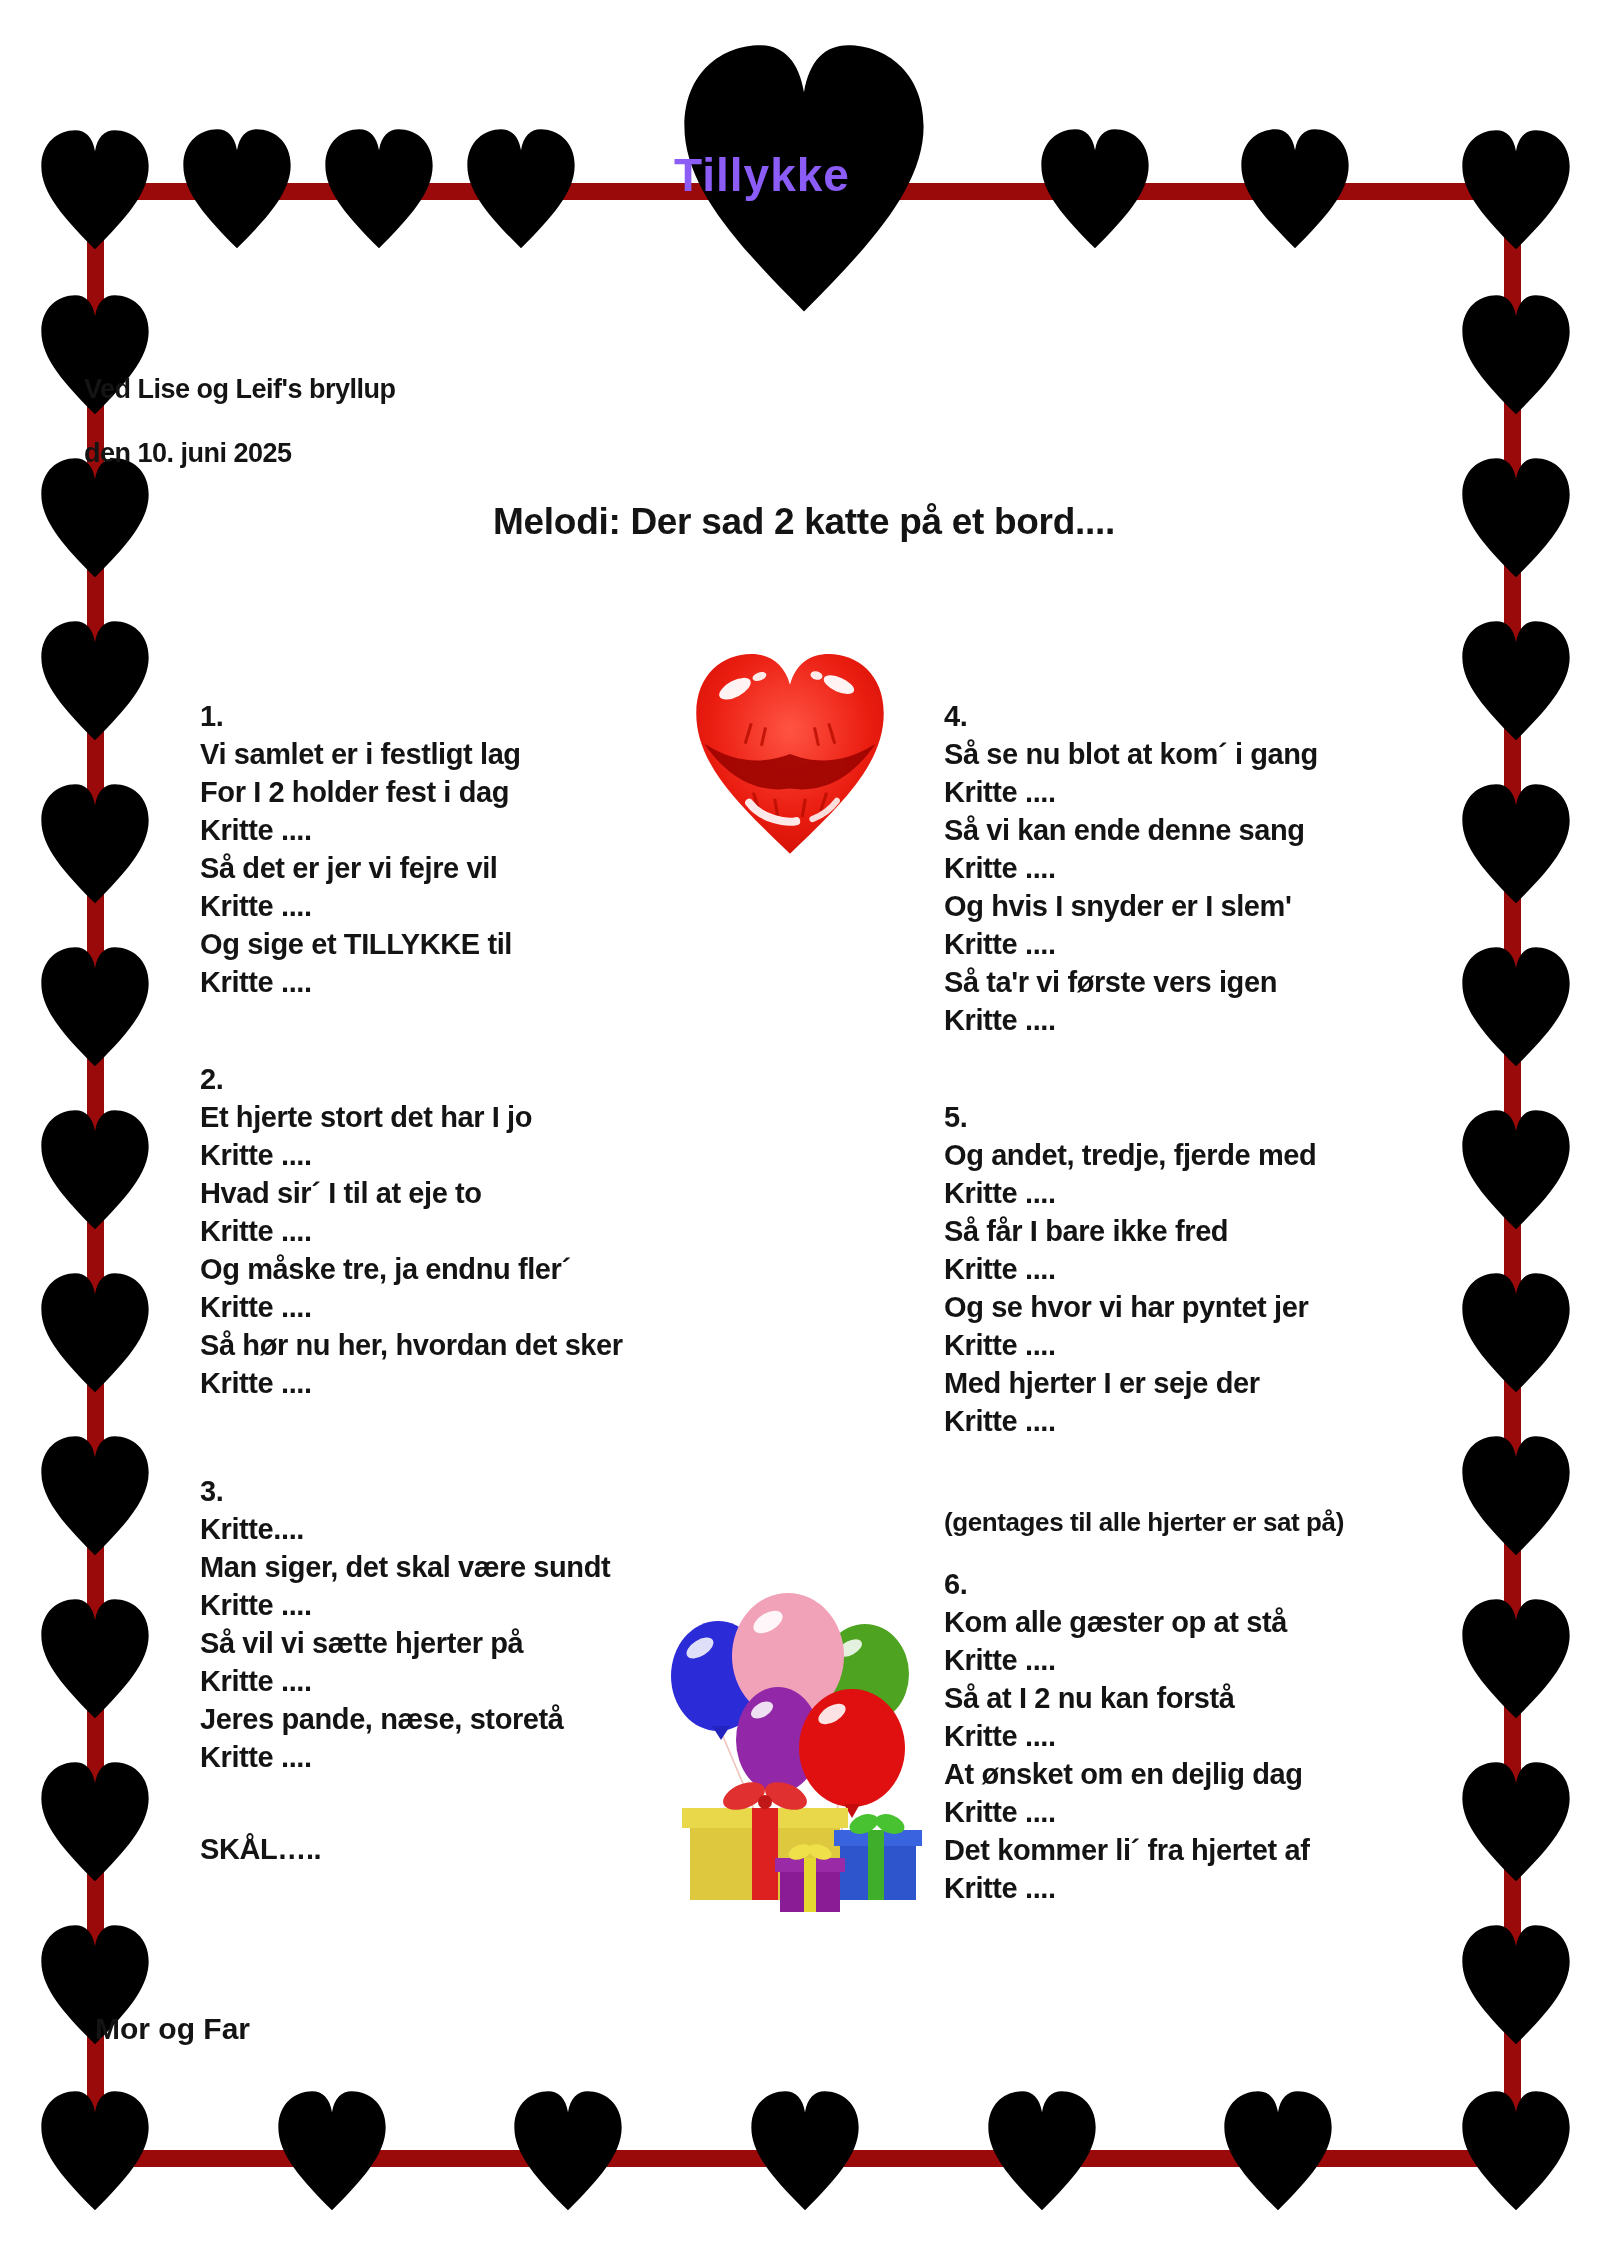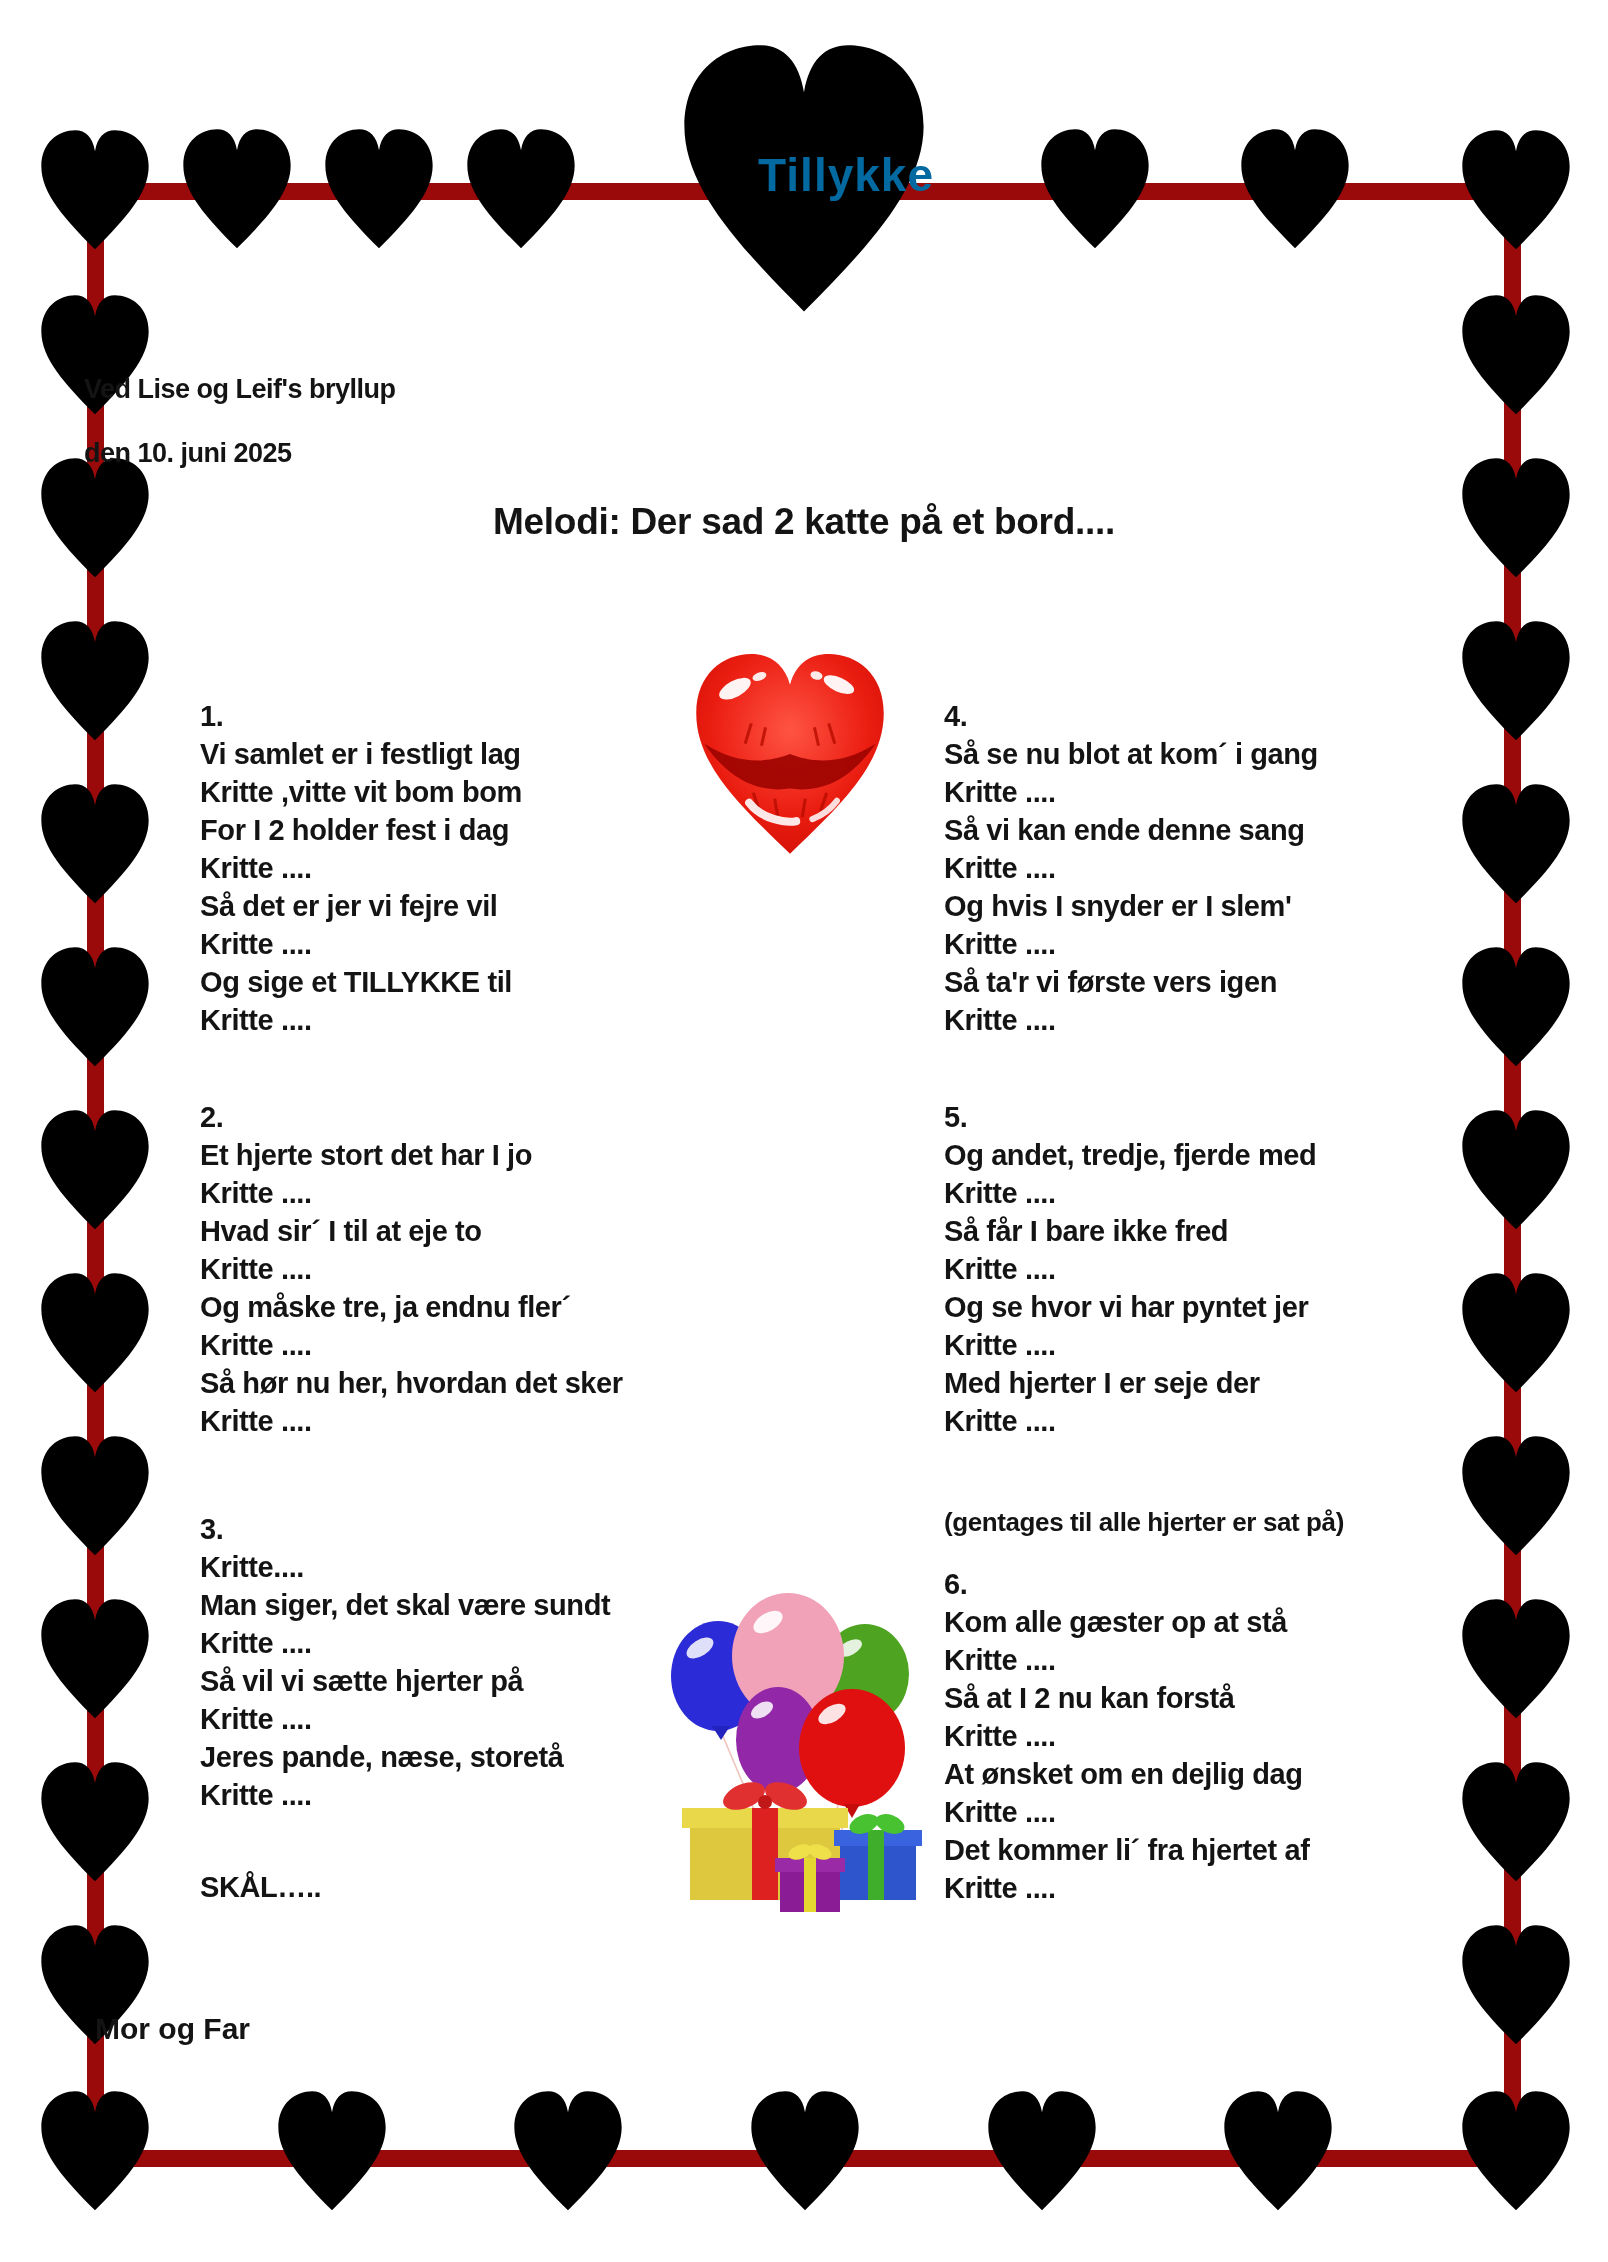--- a/index.html
+++ b/index.html
@@ -11,22 +11,22 @@
   #frame{
     position:absolute; left:87px; top:183px; width:1400px; height:1950px;
     border:17px solid #9B0A0A; box-sizing:content-box;
   }
   
   .bheart{ position:absolute; width:118px; height:126px; }
   
   #banner-heart{ position:absolute; left:674px; top:40px; width:260px; height:282px; }
   #banner-heart svg{ position:absolute; left:0; top:0; width:100%; height:100%; }
   #banner-title{
-    position:absolute; left:0; top:108px; width:100%; text-align:right;
-    color:#0369a1; font-size:46px; font-weight:bold; letter-spacing:1px;
+    position:absolute; left:0; top:108px; width:100%; text-align:left;
+    color:#8b5cf6; font-size:46px; font-weight:bold; letter-spacing:1px;
   }
   
   #title-block{
     position:absolute; left:84px; top:357px; width:1418px; text-align:left;
     font-size:27px; font-weight:bold; line-height:64px; letter-spacing:-0.5px;
   }
   #melody-line{
     position:absolute; left:95px; top:501px; width:1418px; text-align:center;
     font-size:37px; font-weight:bold; letter-spacing:-0.3px;
   }
@@ -258,21 +258,20 @@
       <rect x="144" y="282" width="12" height="54" fill="#E6D630"></rect>
       <ellipse cx="140" cy="276" rx="12" ry="7" transform="rotate(-20 140 276)" fill="#EFE04A"></ellipse>
       <ellipse cx="160" cy="276" rx="12" ry="7" transform="rotate(20 160 276)" fill="#EFE04A"></ellipse>
     </g>
   </svg>
 
   <div id="col-left" class="col">
     <div class="verse mb-a">
       <div>1.</div>
       <div>Vi samlet er i festligt lag</div>
-      <div>Kritte ,vitte vit bom bom</div>
       <div>For I 2 holder fest i dag</div>
       <div>Kritte ....</div>
       <div>Så det er jer vi fejre vil</div>
       <div>Kritte ....</div>
       <div>Og sige et TILLYKKE til</div>
       <div>Kritte ....</div>
     </div>
     <div class="verse mb-b">
       <div>2.</div>
       <div>Et hjerte stort det har I jo</div>

